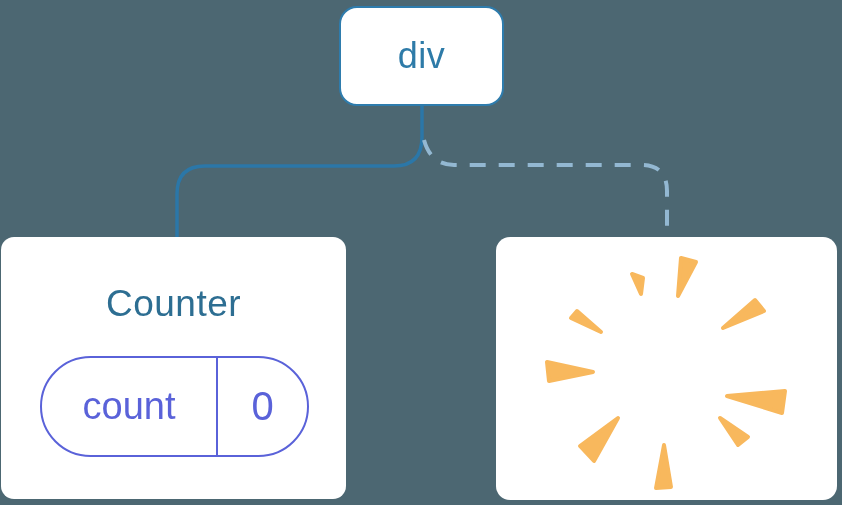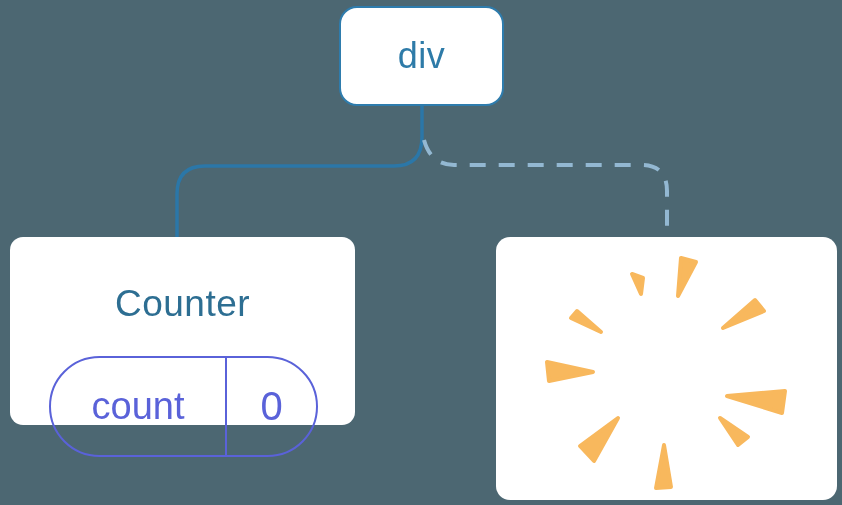--- a/index.html
+++ b/index.html
@@ -42,21 +42,21 @@
     left:339px;top:6px;width:165px;height:100px;
     border:2.5px solid var(--root-border);
     border-radius:18px;
     display:flex;align-items:center;justify-content:center;
   }
   .root-label{
     color:var(--root-label);
     font-size:36px;font-weight:500;letter-spacing:0.5px;
   }
   .node-counter{
-    left:10px;top:237px;width:345px;height:188px;
+    left:1px;top:237px;width:345px;height:262px;
     border-radius:13px;
   }
   .counter-title{
     position:absolute;top:46px;left:0;width:100%;
     text-align:center;
     color:var(--counter-title);
     font-size:37px;font-weight:500;letter-spacing:0.5px;
   }
   .state-pill{
     position:absolute;left:39px;top:119px;width:269px;height:101px;

